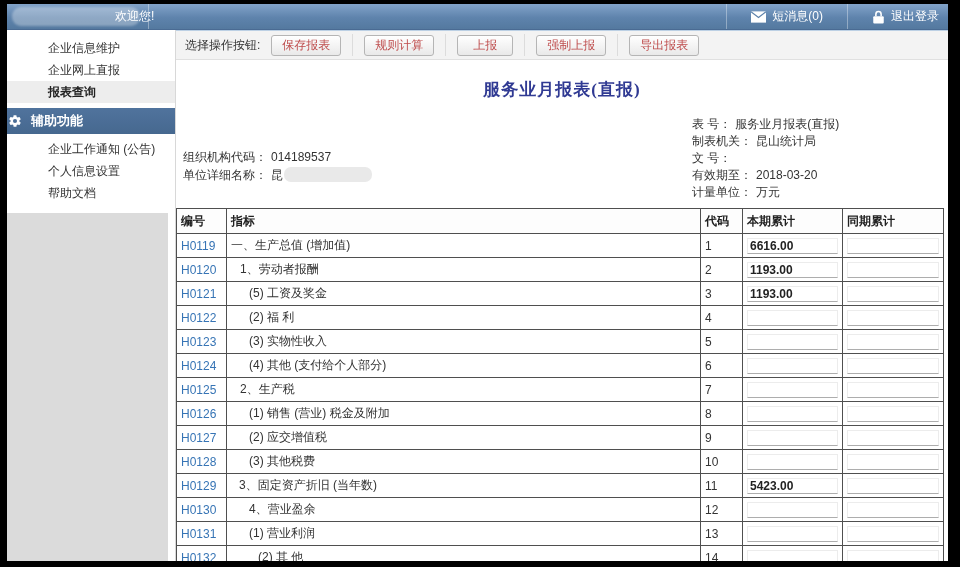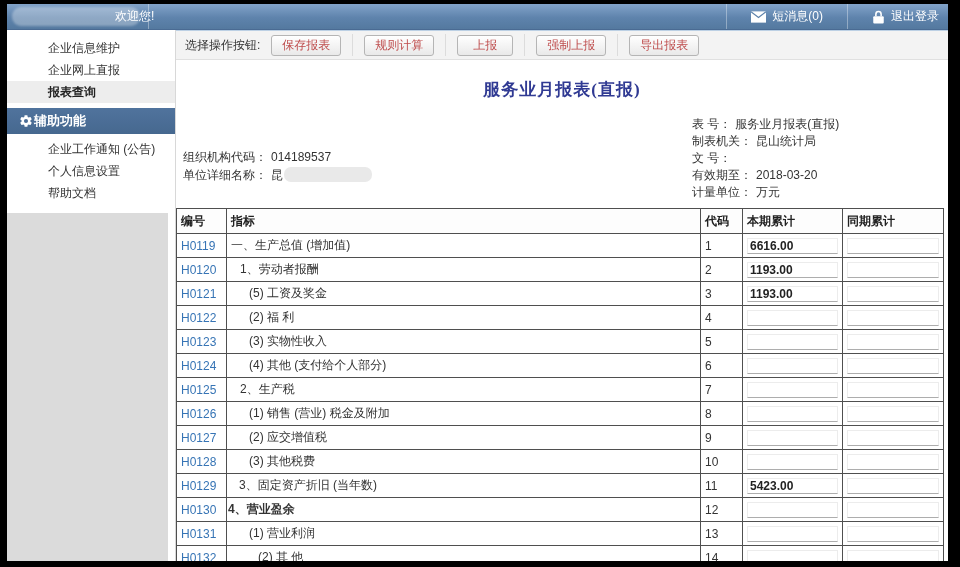--- a/index.html
+++ b/index.html
@@ -20,21 +20,21 @@
   .tb-link:last-child { padding-right:9px; }
   .icon svg { display:block; }
 
   
   .bodyrow { flex:1; display:flex; overflow:hidden; }
 
   
   .sidebar { width:169px; flex:0 0 169px; background:#fff; border-right:1px solid #D8D8D8; padding-top:7px; overflow:hidden; }
   .side-item { height:22px; line-height:22px; padding-left:41px; color:#333; cursor:pointer; white-space:nowrap; }
   .side-item.active { font-weight:bold; background:#EDEDED; color:#222; }
-  .side-sec { height:26px; margin-top:5px; margin-bottom:4px; background:linear-gradient(#50739D,#46688F); color:#fff; font-weight:bold; font-size:13px; display:flex; align-items:center; gap:1px; padding-left:12px; }
+  .side-sec { height:26px; margin-top:5px; margin-bottom:4px; background:linear-gradient(#50739D,#46688F); color:#fff; font-weight:bold; font-size:13px; display:flex; align-items:center; gap:9px; padding-left:1px; }
   .side-filler { margin-top:9px; width:161px; height:400px; background:#DBDBDB; }
 
   
   .main { flex:1; display:flex; flex-direction:column; overflow:hidden; background:#701a75; }
   .toolbar { height:30px; flex:0 0 30px; background:#F3F3F3; border-top:1px solid #BCD0E4; border-bottom:1px solid #E0E0E0; display:flex; align-items:center; padding-left:9px; gap:11px; }
   .tool-label { color:#333; }
   .tool-sep { width:1px; height:22px; background:#DCDCDC; }
   .tool-btn { min-width:56px; height:21px; padding:0 10px; font-size:12px; color:#BE4B4B; background:linear-gradient(#FFFFFF,#E9E9E9); border:1px solid #B5B5B5; border-radius:3px; cursor:pointer; font-family:inherit; }
 
   .content { flex:1; position:relative; background:#fff; overflow:hidden; }
@@ -232,21 +232,21 @@
               </tr>
               <tr>
                 <td class="code"><a>H0129</a></td>
                 <td class="ind" style="padding-left: 12px;">3、固定资产折旧 (当年数)</td>
                 <td class="seq">11</td>
                 <td class="valcell"><input class="cell-input" type="text" value="5423.00" style=""></td>
                 <td class="valcell"><input class="cell-input" type="text" style=""></td>
               </tr>
               <tr>
                 <td class="code"><a>H0130</a></td>
-                <td class="ind" style="padding-left: 1px; font-weight: bold;">4、营业盈余</td>
+                <td class="ind" style="padding-left: 22px;">4、营业盈余</td>
                 <td class="seq">12</td>
                 <td class="valcell"><input class="cell-input" type="text" style=""></td>
                 <td class="valcell"><input class="cell-input" type="text" style=""></td>
               </tr>
               <tr>
                 <td class="code"><a>H0131</a></td>
                 <td class="ind" style="padding-left: 22px;">(1) 营业利润</td>
                 <td class="seq">13</td>
                 <td class="valcell"><input class="cell-input" type="text" style=""></td>
                 <td class="valcell"><input class="cell-input" type="text" style=""></td>

